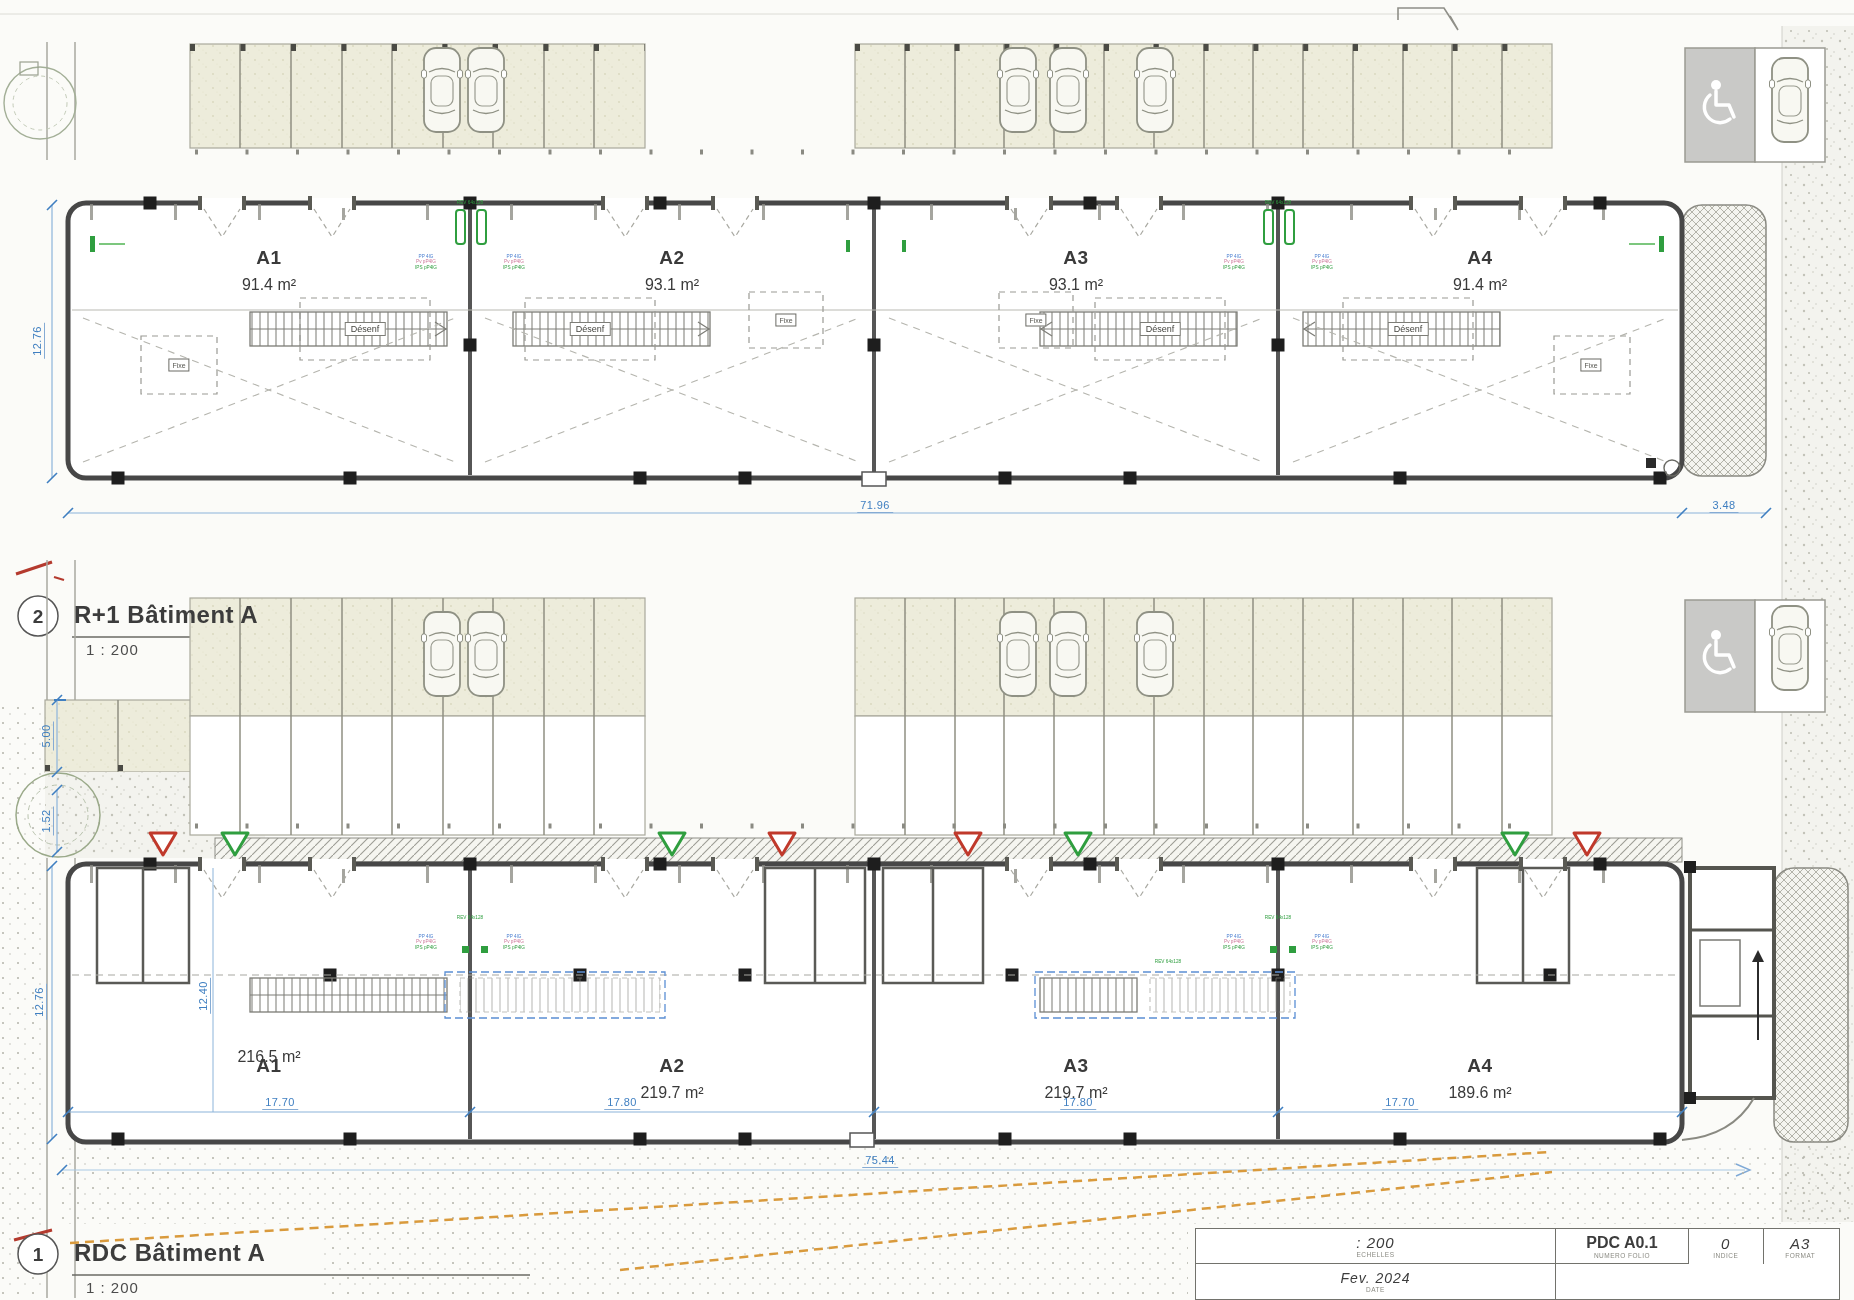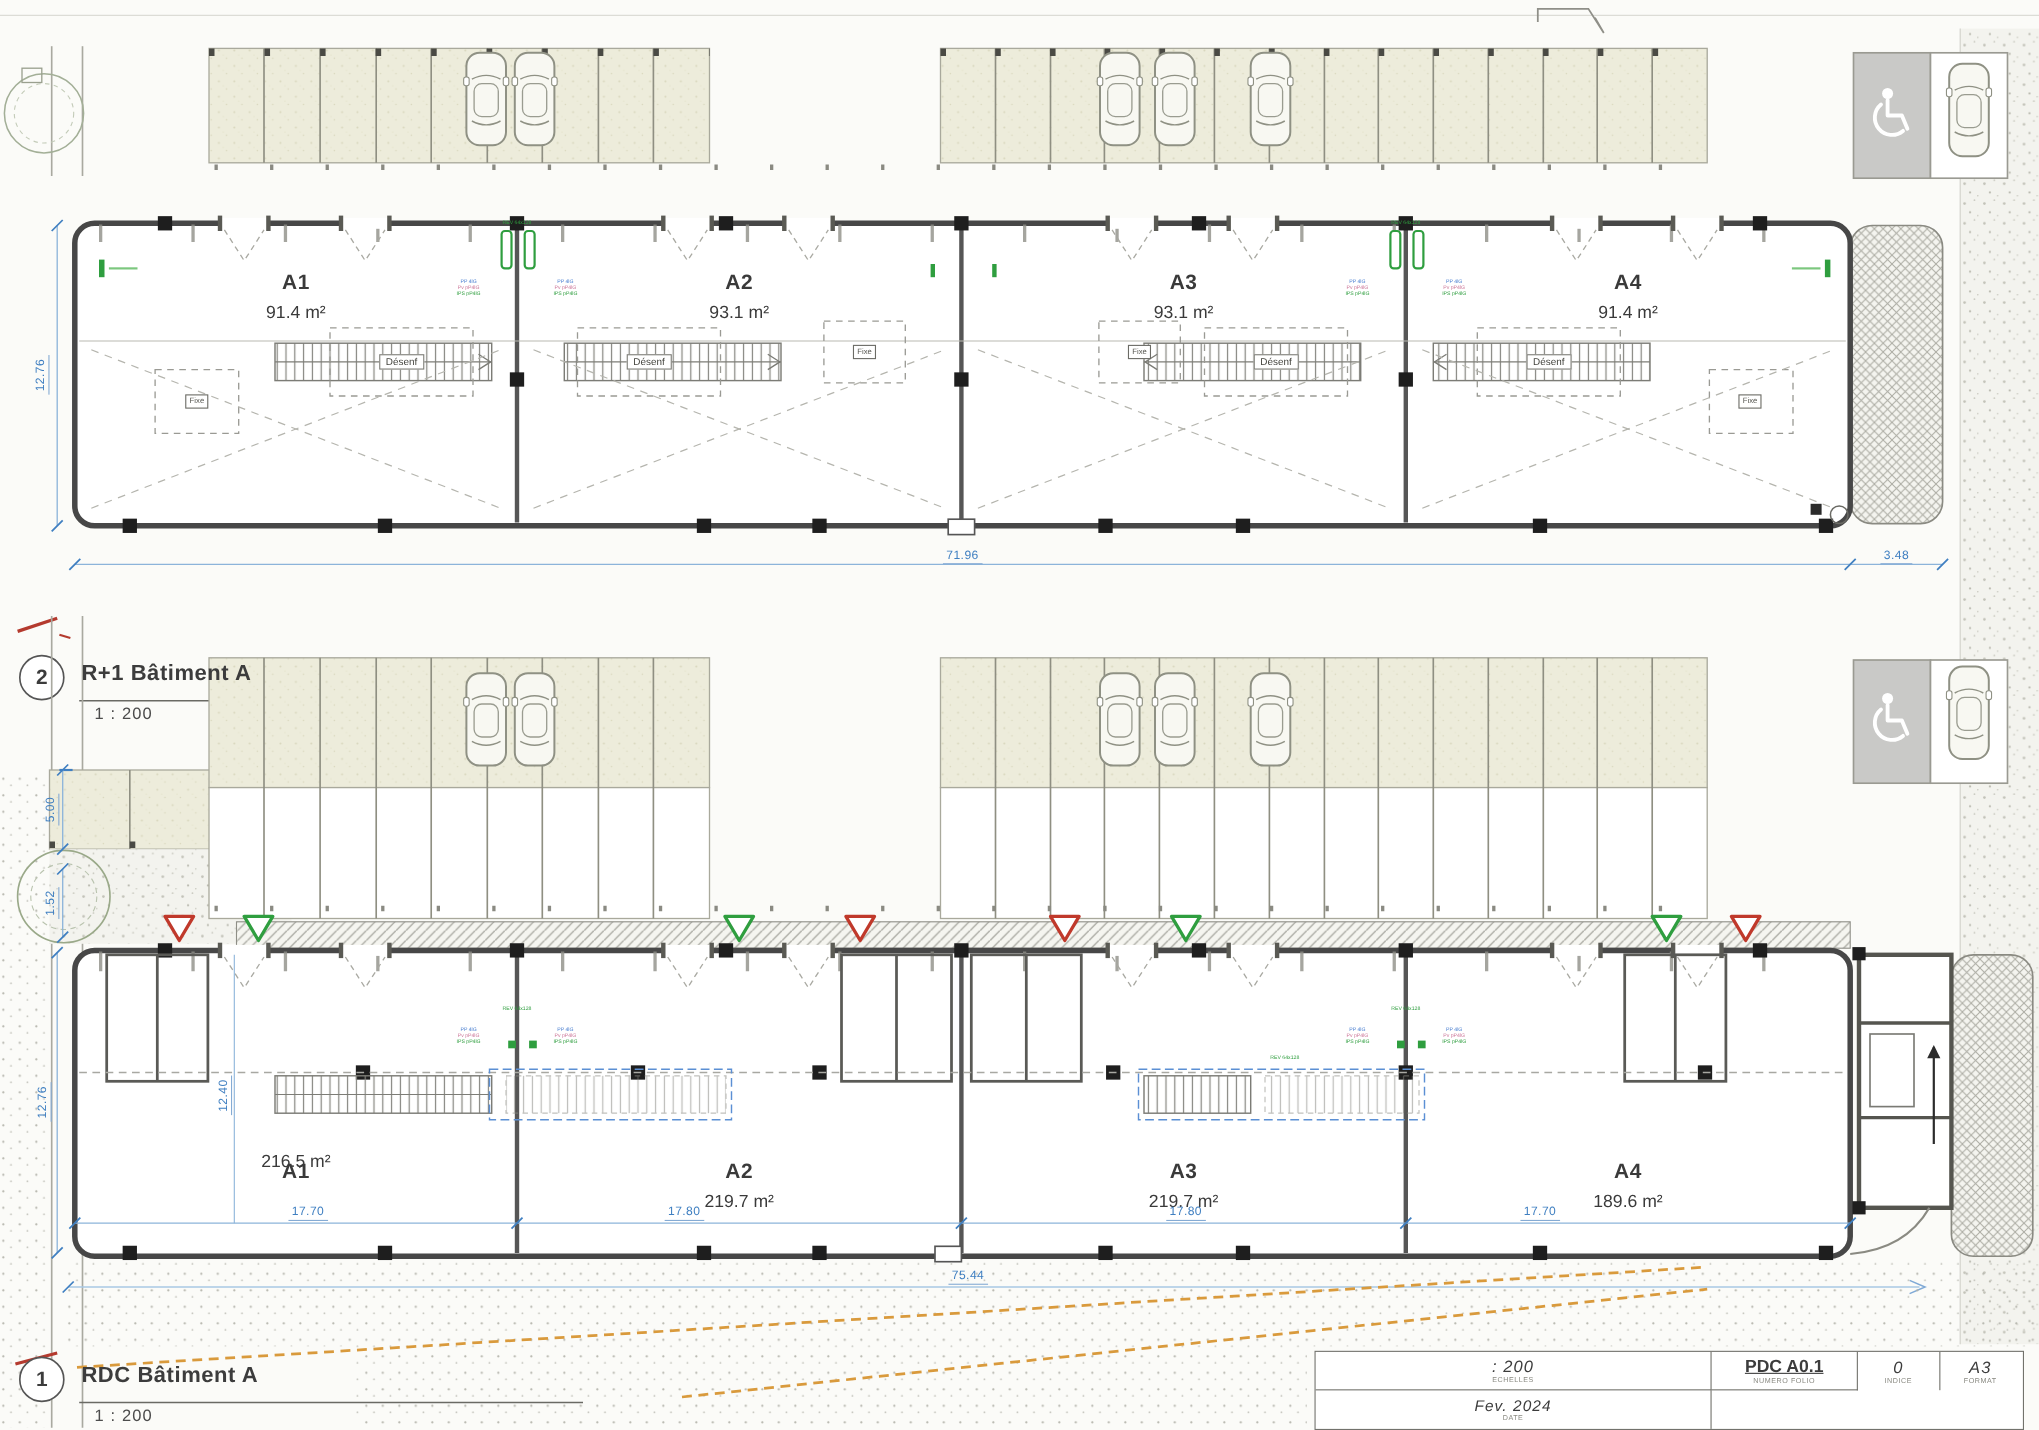--- a/index.html
+++ b/index.html
@@ -8,33 +8,33 @@
   #lines{position:absolute;left:0;top:0;}
   .ctr{position:absolute;transform:translate(-50%,-50%);white-space:nowrap;}
   .tl{position:absolute;white-space:nowrap;}
   .lbl-name{font-size:19px;font-weight:600;color:#3a3a3a;letter-spacing:.5px;}
   .lbl-area{font-size:16px;color:#3a3a3a;text-align:right;}
   .dim{font-size:11px;color:#3f7fc1;border-bottom:1px solid #85abd4;padding:0 3px 1px;letter-spacing:.4px;}
   .dimv{transform:translate(-50%,-50%) rotate(-90deg);}
   .desenf{font-size:9px;color:#45453f;background:#fff;border:1px solid #7d7d77;padding:1px 5px;}
   .fixe{font-size:7px;color:#55554f;background:#fff;border:1px solid #6b6b65;padding:2px 3px;}
   .sec-num{font-size:19px;font-weight:700;color:#3c3c3c;}
-  .sec-title{font-size:20px;font-weight:600;color:#3c3c3c;letter-spacing:.5px;}
+  .sec-title{font-size:24px;font-weight:600;color:#3c3c3c;letter-spacing:.5px;}
   .sec-scale{font-size:15px;color:#4c4c4c;letter-spacing:1px;}
   .micro{font-size:6px;line-height:7px;text-align:center;transform:translate(-50%,-50%) scale(.78);}
   .mg{color:#2f9e3f}.mb{color:#4a7fd0}.mp{color:#cc7799}
   .tb{position:absolute;left:1195px;top:1228px;width:643px;height:70px;background:#fff;
       border:1.5px solid #72726c;display:grid;grid-template-columns:360px 133px 148px;grid-template-rows:35px 35px;}
   .tb .cell{border-right:1px solid #72726c;border-bottom:1px solid #72726c;display:flex;flex-direction:column;
       align-items:center;justify-content:center;overflow:hidden;}
   .tb .cell:nth-child(3n){border-right:none}
   .tb .cell.last{border-bottom:none}
   .tb-main{font-size:11.5px;color:#45453f;}
   .tb-big{font-size:15px;color:#3c3c3c;letter-spacing:1px;font-style:italic;}
-  .tb-folio{font-size:16px;font-weight:600;color:#3c3c3c;text-decoration:underline;}
+  .tb-folio{font-size:16px;font-weight:600;color:#3c3c3c;}
   .tb-sub{font-size:6.5px;color:#8a8a82;letter-spacing:.5px;}
   .split{flex-direction:row !important;padding:0 !important;}
   .split>div{flex:1;height:100%;display:flex;flex-direction:column;align-items:center;justify-content:center;}
   .split>div:first-child{border-right:1px solid #72726c;}
 </style>
 </head>
 <body>
 
 <div id="sheet">
 

